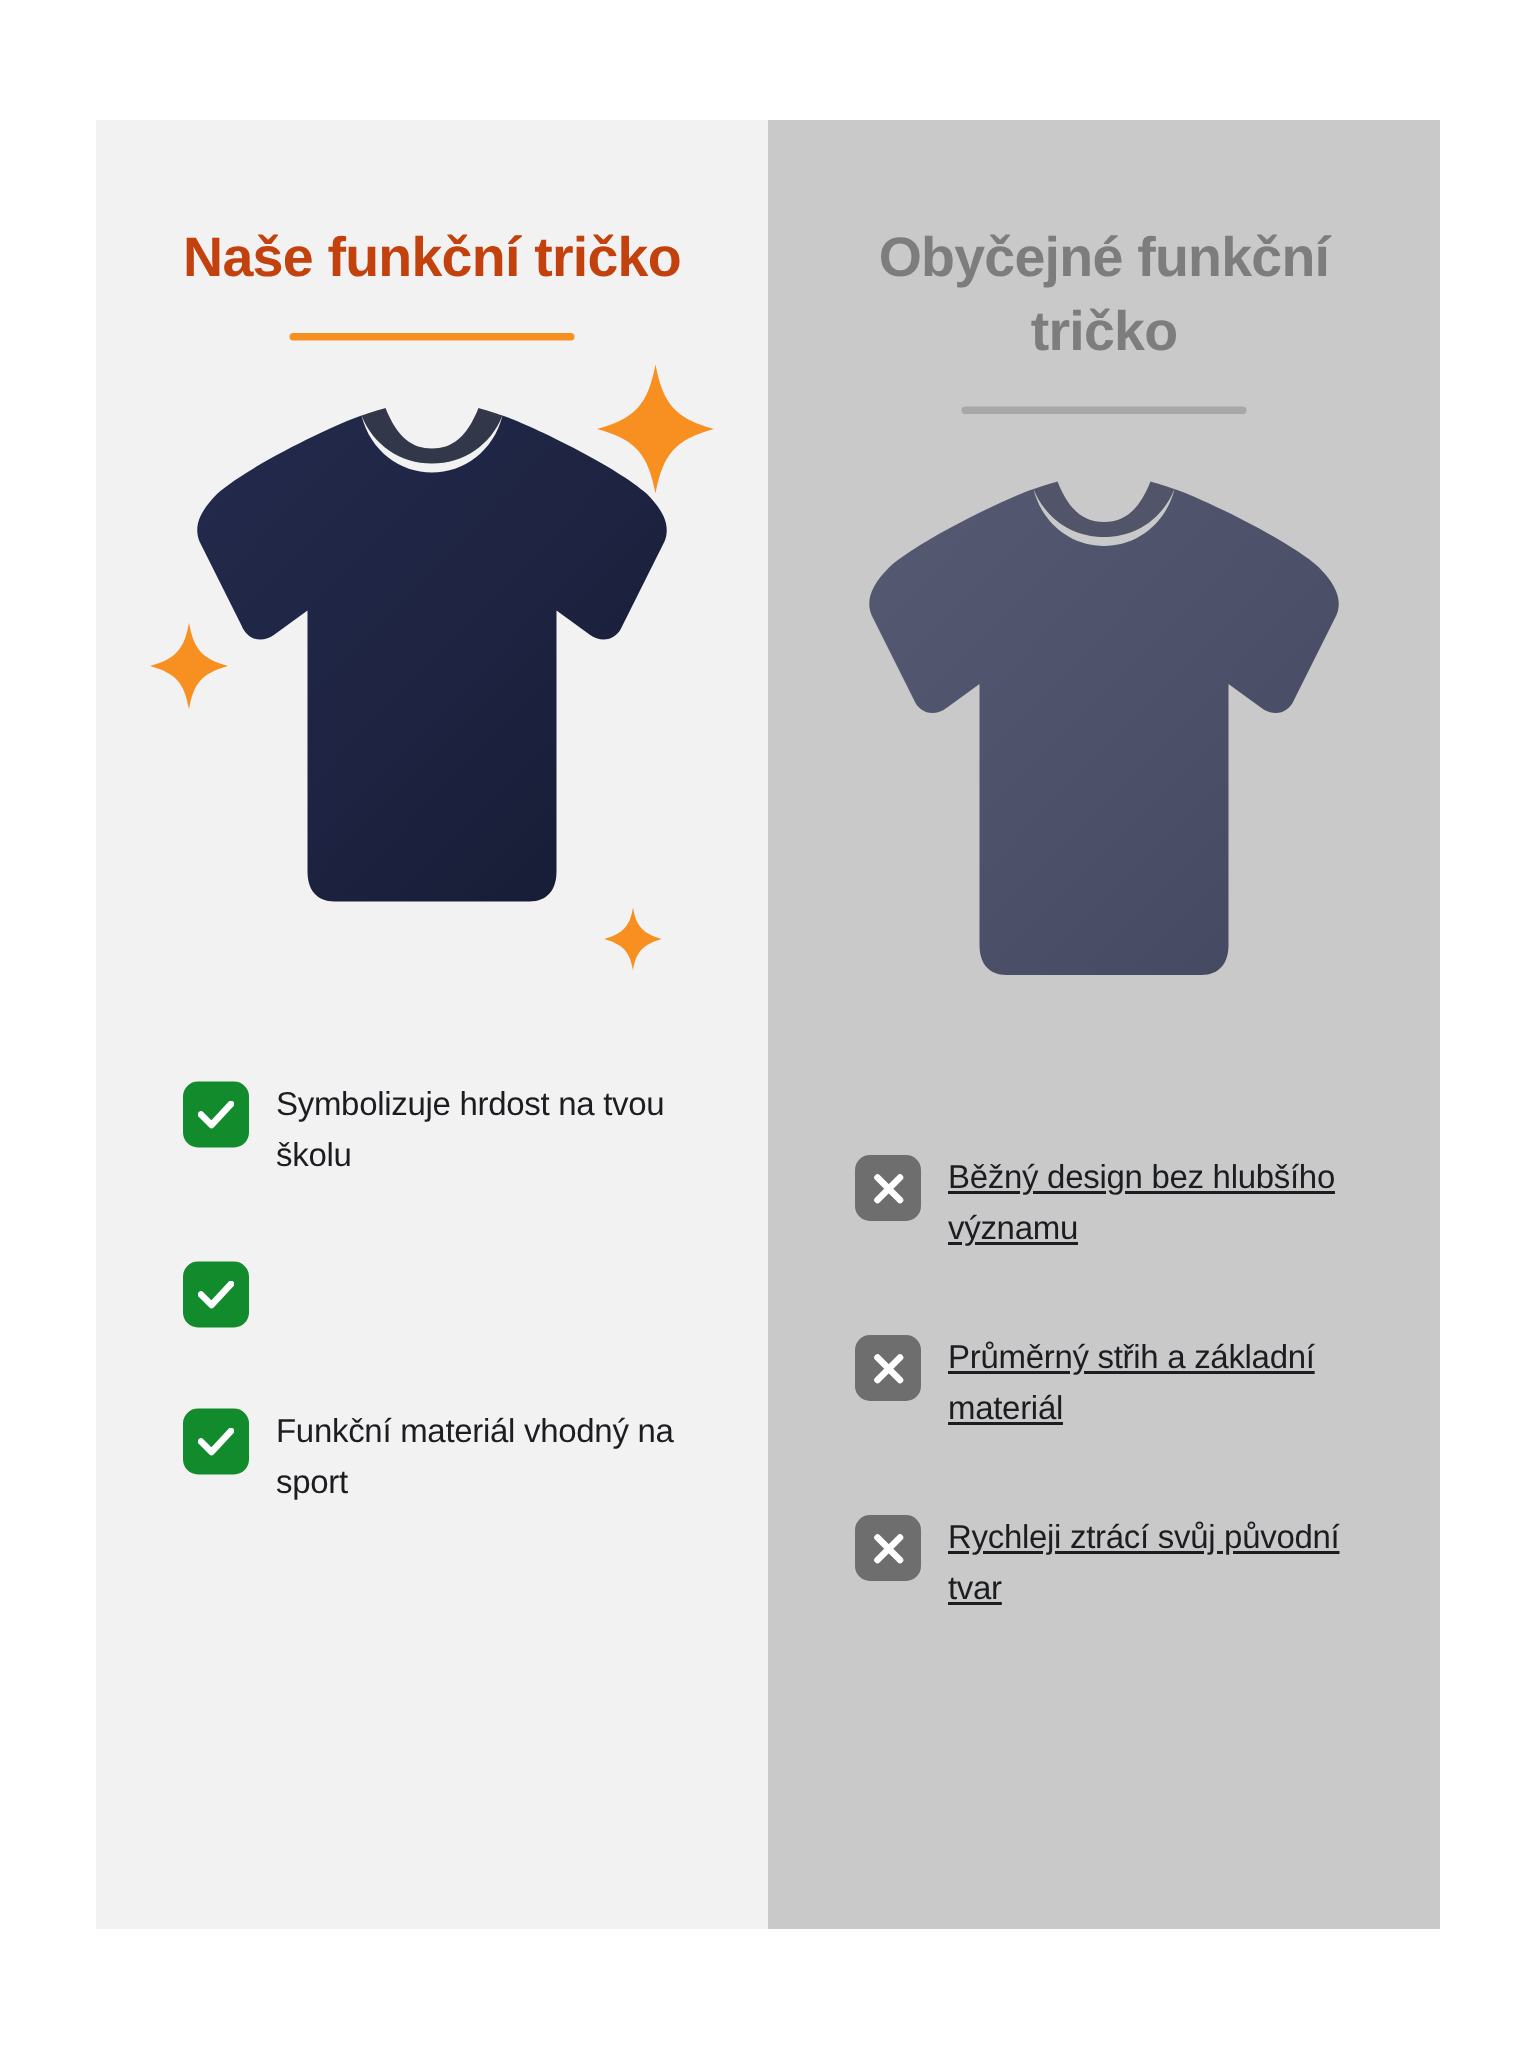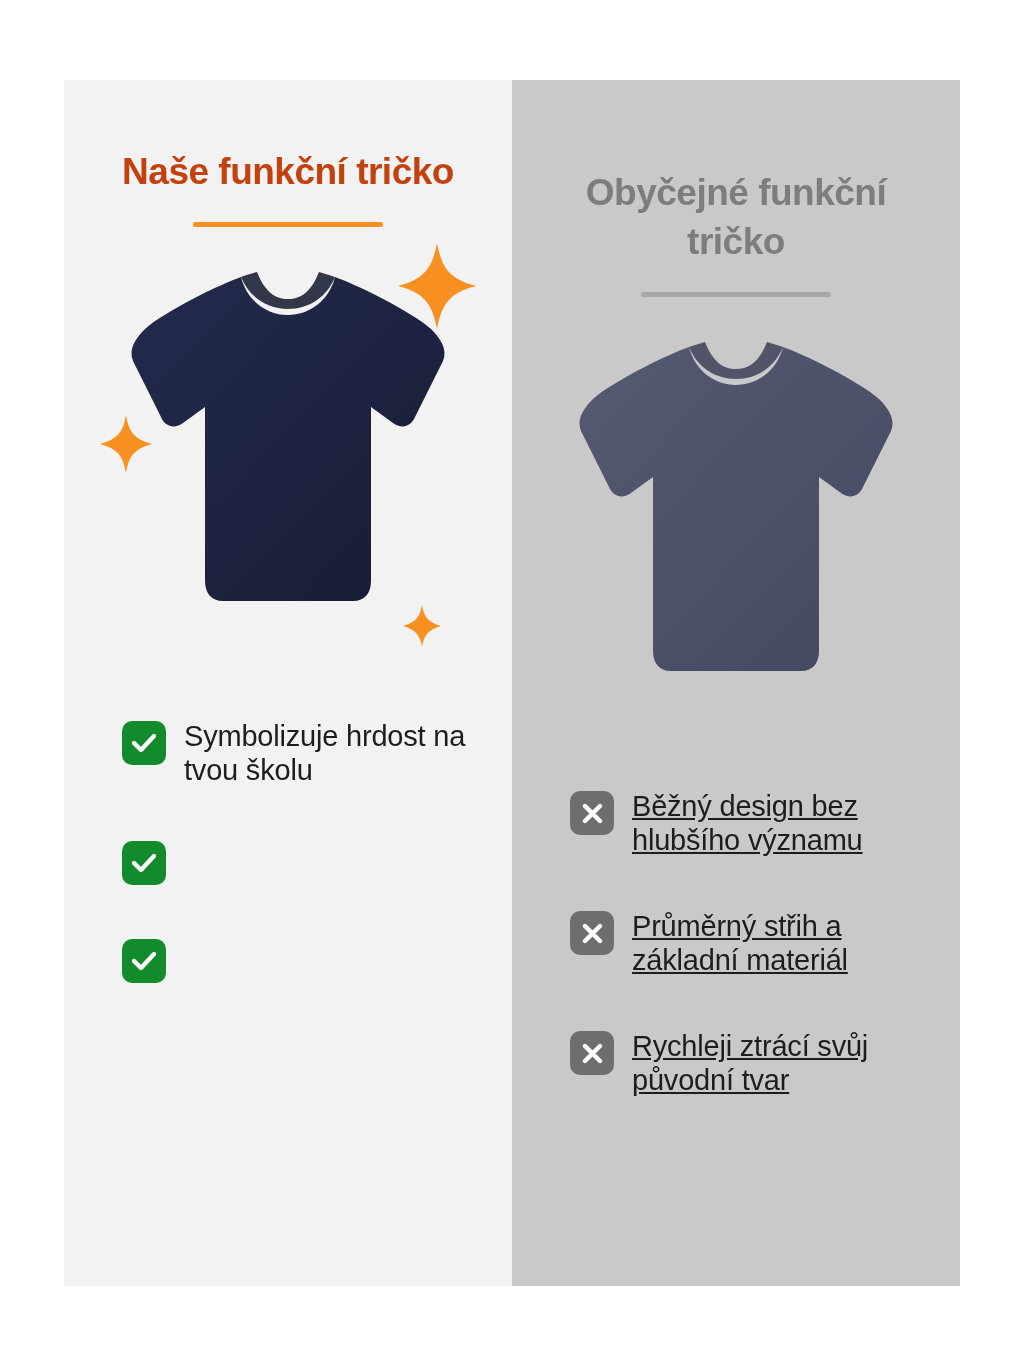--- a/index.html
+++ b/index.html
@@ -36,21 +36,21 @@
   .heading {
     text-align: center;
     font-weight: bold;
     font-size: 37px;
     line-height: 49px;
     letter-spacing: -0.5px;
     padding: 0 30px;
     box-sizing: border-box;
   }
   .heading-left  { margin-top: 67px; color: #c2410c; }
-  .heading-right { margin-top: 88px; color: #7d7d7d; }
+  .heading-right { margin-top: 67px; color: #7d7d7d; }
 
   .rule {
     width: 190px;
     height: 5px;
     border-radius: 3px;
     margin: 26px auto 0;
   }
   .rule-left  { background: #f89021; }
   .rule-right { background: #a8a8a8; }
 
@@ -93,21 +93,21 @@
     align-items: center;
     justify-content: center;
     margin-right: 18px;
     margin-top: 2px;
   }
   .badge-ok  { background: #118b2c; }
   .badge-no  { background: #6e6e6e; }
   .badge svg { display: block; }
 
   .item-text {
-    font-size: 29px;
+    font-size: 22px;
     line-height: 34px;
     color: #1c1d21;
     letter-spacing: -0.2px;
     max-width: 300px;
   }
   .col-right .item-text { color: #1c1d21; text-decoration: underline; }
 </style>
 </head>
 <body>
 
@@ -164,20 +164,21 @@
               <path d="M2 9 L9 16 L22 2" stroke="#ffffff" stroke-width="4.4" fill="none" stroke-linecap="round" stroke-linejoin="round"></path>
             </svg>
         </span>
       </li>
       <li>
         <span class="badge badge-ok">
           <svg width="24" height="19" viewBox="0 0 24 19">
               <path d="M2 9 L9 16 L22 2" stroke="#ffffff" stroke-width="4.4" fill="none" stroke-linecap="round" stroke-linejoin="round"></path>
             </svg>
         </span>
+        <span class="item-text">Funkční materiál vhodný na sport</span>
       </li>
     </ul>
   </div>
 
   <div class="col col-right">
 
     <div class="heading heading-right">Obyčejné funkční tričko</div>
 
     <div class="rule rule-right"></div>
 

